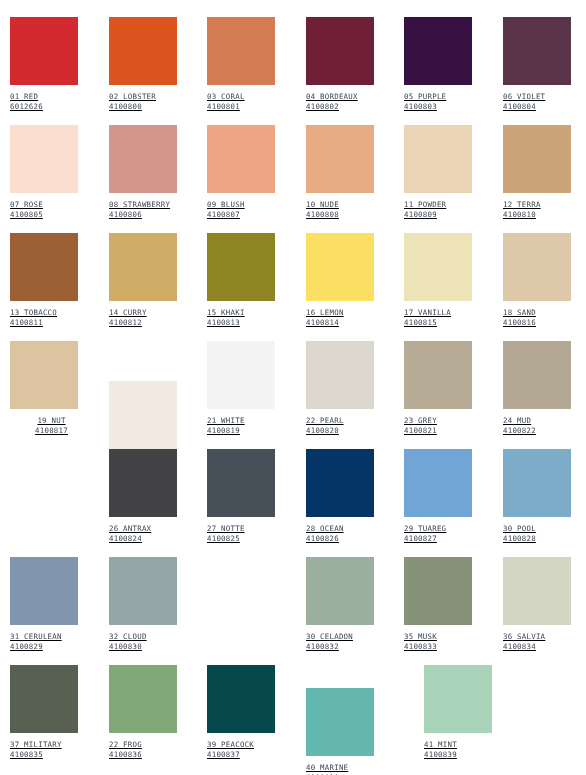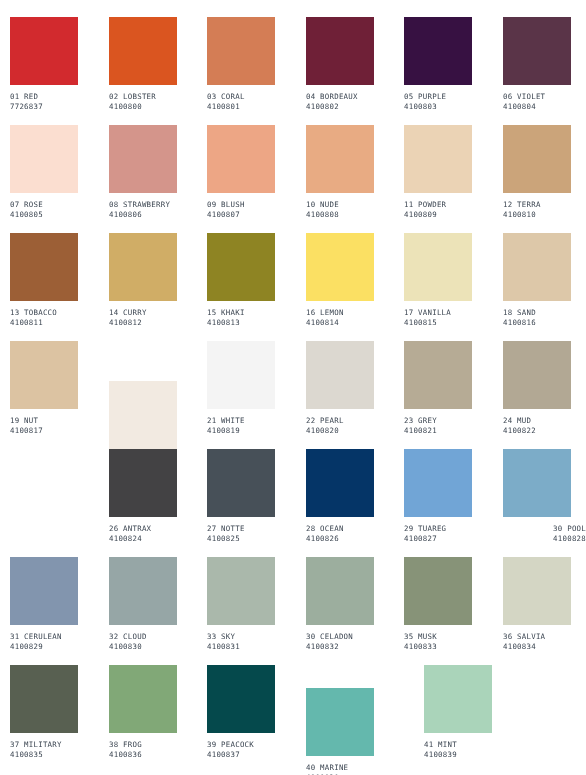--- a/index.html
+++ b/index.html
@@ -15,20 +15,21 @@
   }
   #palette-sheet {
     position: relative;
     width: 586px;
     height: 775px;
     background: #ffffff;
   }
   .swatch-cell {
     position: absolute;
     width: 83px;
+    text-decoration: underline;
   }
   .swatch-chip {
     width: 68px;
     height: 68px;
     display: block;
   }
   .swatch-labels {
     margin-top: 7px;
     white-space: nowrap;
   }
@@ -43,21 +44,21 @@
   }
 </style>
 </head>
 <body>
 
 <div id="palette-sheet">
     <div class="swatch-cell" style="left: 10px; top: 17px;">
       <div class="swatch-chip" style="background: rgb(210, 42, 46);"></div>
       <div class="swatch-labels">
         <span class="swatch-name">01 RED</span>
-        <span class="swatch-code">7726837</span>
+        <span class="swatch-code">6012626</span>
       </div>
     </div>
     <div class="swatch-cell" style="left: 109px; top: 17px;">
       <div class="swatch-chip" style="background: rgb(218, 85, 32);"></div>
       <div class="swatch-labels">
         <span class="swatch-name">02 LOBSTER</span>
         <span class="swatch-code">4100800</span>
       </div>
     </div>
     <div class="swatch-cell" style="left: 207px; top: 17px;">
@@ -165,21 +166,21 @@
         <span class="swatch-code">4100815</span>
       </div>
     </div>
     <div class="swatch-cell" style="left: 503px; top: 233px;">
       <div class="swatch-chip" style="background: rgb(221, 200, 169);"></div>
       <div class="swatch-labels">
         <span class="swatch-name">18 SAND</span>
         <span class="swatch-code">4100816</span>
       </div>
     </div>
-    <div class="swatch-cell" style="left: 10px; top: 341px;">
+    <div class="swatch-cell" style="left: 10px; top: 341px; text-align: center;">
       <div class="swatch-chip" style="background: rgb(220, 195, 162);"></div>
       <div class="swatch-labels">
         <span class="swatch-name">19 NUT</span>
         <span class="swatch-code">4100817</span>
       </div>
     </div>
     <div class="swatch-cell" style="left: 109px; top: 341px; margin-top: 40px;">
       <div class="swatch-chip" style="background: rgb(242, 234, 225);"></div>
       <div class="swatch-labels">
         <span class="swatch-name">20 ALMOND</span>
@@ -235,48 +236,41 @@
         <span class="swatch-code">4100826</span>
       </div>
     </div>
     <div class="swatch-cell" style="left: 404px; top: 449px;">
       <div class="swatch-chip" style="background: rgb(113, 165, 214);"></div>
       <div class="swatch-labels">
         <span class="swatch-name">29 TUAREG</span>
         <span class="swatch-code">4100827</span>
       </div>
     </div>
-    <div class="swatch-cell" style="left: 503px; top: 449px; text-align: right;">
+    <div class="swatch-cell" style="left: 503px; top: 449px;">
       <div class="swatch-chip" style="background: rgb(124, 172, 200);"></div>
       <div class="swatch-labels">
         <span class="swatch-name">30 POOL</span>
         <span class="swatch-code">4100828</span>
       </div>
     </div>
     <div class="swatch-cell" style="left: 10px; top: 557px;">
       <div class="swatch-chip" style="background: rgb(130, 149, 174);"></div>
       <div class="swatch-labels">
         <span class="swatch-name">31 CERULEAN</span>
         <span class="swatch-code">4100829</span>
       </div>
     </div>
     <div class="swatch-cell" style="left: 109px; top: 557px;">
       <div class="swatch-chip" style="background: rgb(150, 166, 166);"></div>
       <div class="swatch-labels">
         <span class="swatch-name">32 CLOUD</span>
         <span class="swatch-code">4100830</span>
       </div>
     </div>
-    <div class="swatch-cell" style="left: 207px; top: 557px;">
-      <div class="swatch-chip" style="background: rgb(170, 184, 171);"></div>
-      <div class="swatch-labels">
-        <span class="swatch-name">33 SKY</span>
-        <span class="swatch-code">4100831</span>
-      </div>
-    </div>
     <div class="swatch-cell" style="left: 306px; top: 557px;">
       <div class="swatch-chip" style="background: rgb(156, 174, 158);"></div>
       <div class="swatch-labels">
         <span class="swatch-name">30 CELADON</span>
         <span class="swatch-code">4100832</span>
       </div>
     </div>
     <div class="swatch-cell" style="left: 404px; top: 557px;">
       <div class="swatch-chip" style="background: rgb(135, 147, 120);"></div>
       <div class="swatch-labels">
@@ -294,21 +288,21 @@
     <div class="swatch-cell" style="left: 10px; top: 665px;">
       <div class="swatch-chip" style="background: rgb(88, 96, 81);"></div>
       <div class="swatch-labels">
         <span class="swatch-name">37 MILITARY</span>
         <span class="swatch-code">4100835</span>
       </div>
     </div>
     <div class="swatch-cell" style="left: 109px; top: 665px;">
       <div class="swatch-chip" style="background: rgb(129, 168, 119);"></div>
       <div class="swatch-labels">
-        <span class="swatch-name">38 FROG</span>
+        <span class="swatch-name">22 FROG</span>
         <span class="swatch-code">4100836</span>
       </div>
     </div>
     <div class="swatch-cell" style="left: 207px; top: 665px;">
       <div class="swatch-chip" style="background: rgb(5, 73, 76);"></div>
       <div class="swatch-labels">
         <span class="swatch-name">39 PEACOCK</span>
         <span class="swatch-code">4100837</span>
       </div>
     </div>

